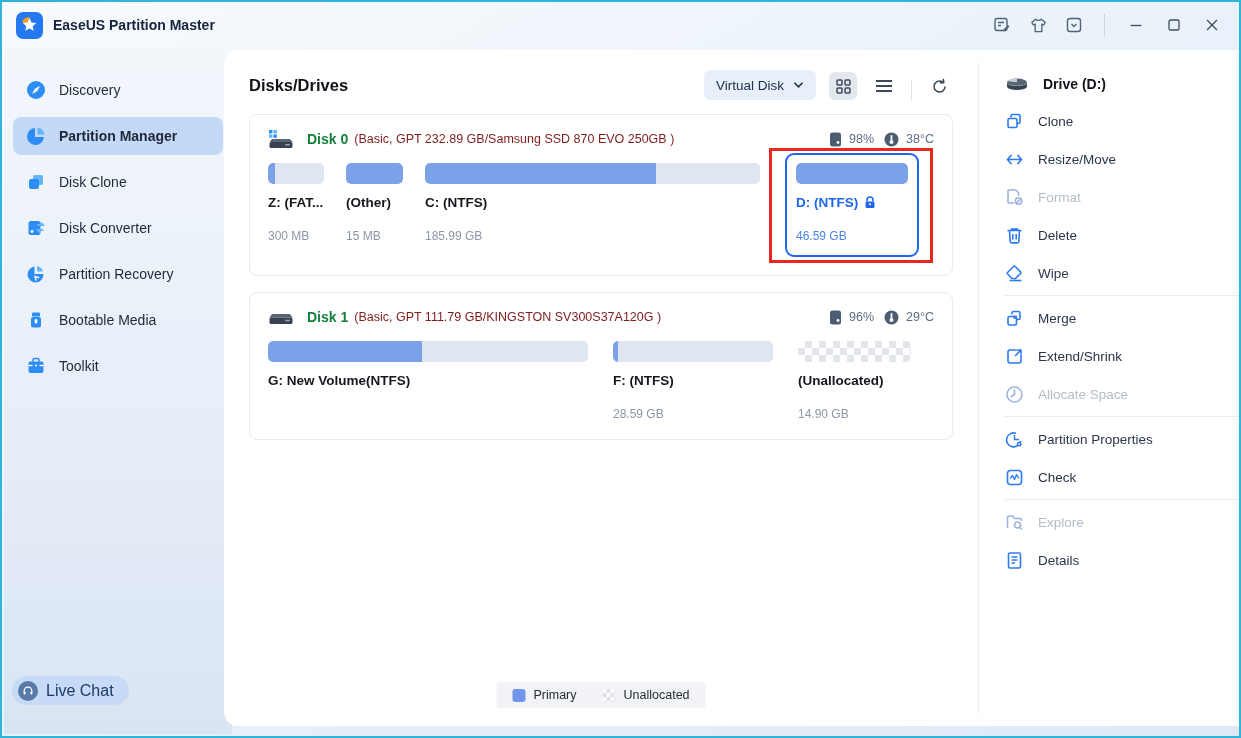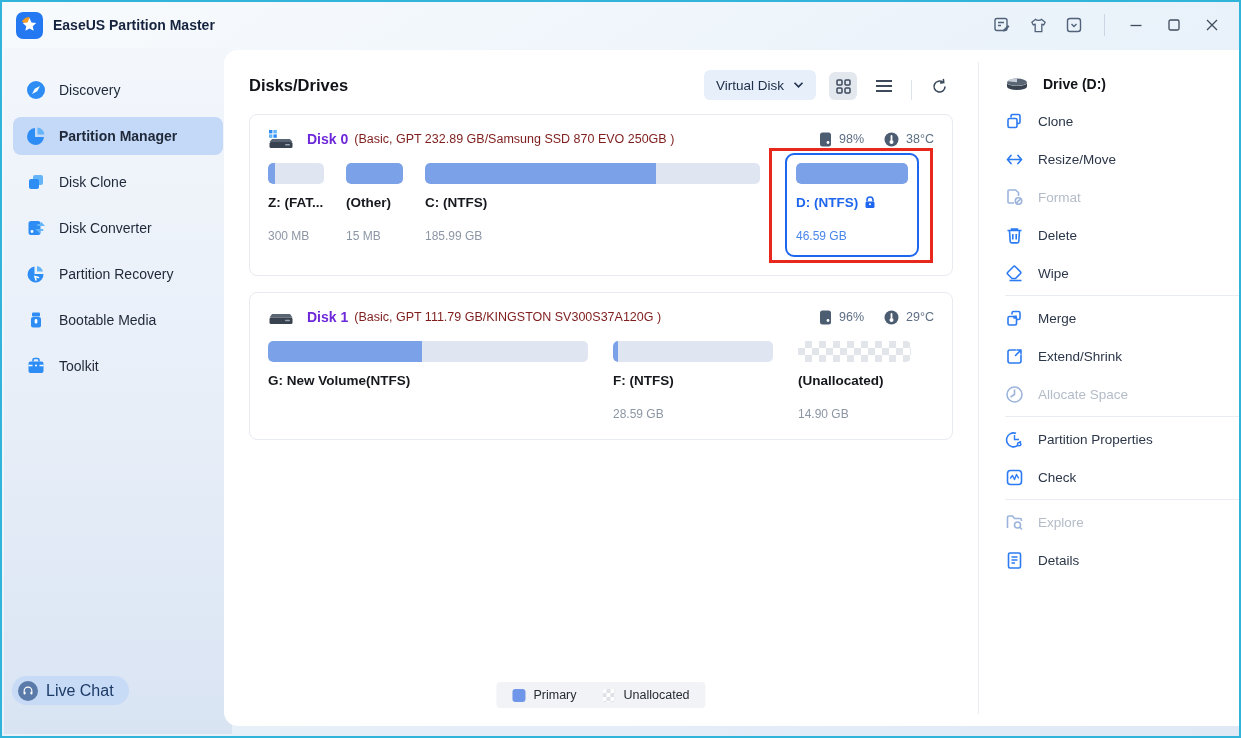--- a/index.html
+++ b/index.html
@@ -39,23 +39,23 @@
   .header-controls { margin-left:auto; display:flex; align-items:flex-end; gap:13px; }
   .vd-btn { background:#e7effb; border-radius:6px; height:30px; padding:0 12px; font-size:13.5px; color:#20304a; display:flex; align-items:center; gap:9px; cursor:pointer; }
   .tool-btn { width:28px; height:28px; border-radius:6px; display:flex; align-items:center; justify-content:center; color:#3c4a5c; cursor:pointer; }
   .tool-btn.active { background:#e3e8ef; }
   .hc-sep { width:1px; height:20px; background:#dde3ea; }
 
   
   .disk-card { border:1px solid #e7eaef; border-radius:8px; padding:14px 18px 18px; margin-bottom:16px; }
   .disk-head { display:flex; align-items:center; font-size:12.5px; color:#5d6e85; }
   .disk-ico { width:26px; height:20px; margin-right:13px; flex:0 0 auto; }
-  .disk-name { font-size:14px; font-weight:bold; color:#6d28d9; margin-right:6px; }
+  .disk-name { font-size:14px; font-weight:bold; color:#15803d; margin-right:6px; }
   .disk-info { color:#7f1d1d; font-size:12.5px; }
-  .disk-stats { margin-left:auto; display:flex; align-items:center; gap:20px; }
+  .disk-stats { margin-left:auto; display:flex; align-items:center; gap:10px; }
   .stat { display:flex; align-items:center; gap:7px; }
   .parts-row { display:flex; align-items:flex-start; gap:22px; margin-top:4px; }
   .part { padding-top:10px; }
   .bar { height:21px; border-radius:5px; background:#dfe6f2; overflow:hidden; }
   .bar-fill { height:100%; background:#7ba1e8; border-radius:5px 0 0 5px; }
   .bar-fill.full { border-radius:5px; }
   .bar.unalloc { background-color:#fff;
     background-image:linear-gradient(45deg,#e2e5ea 25%,transparent 25%,transparent 75%,#e2e5ea 75%),
                      linear-gradient(45deg,#e2e5ea 25%,transparent 25%,transparent 75%,#e2e5ea 75%);
     background-size:14px 14px; background-position:0 0,7px 7px; }

